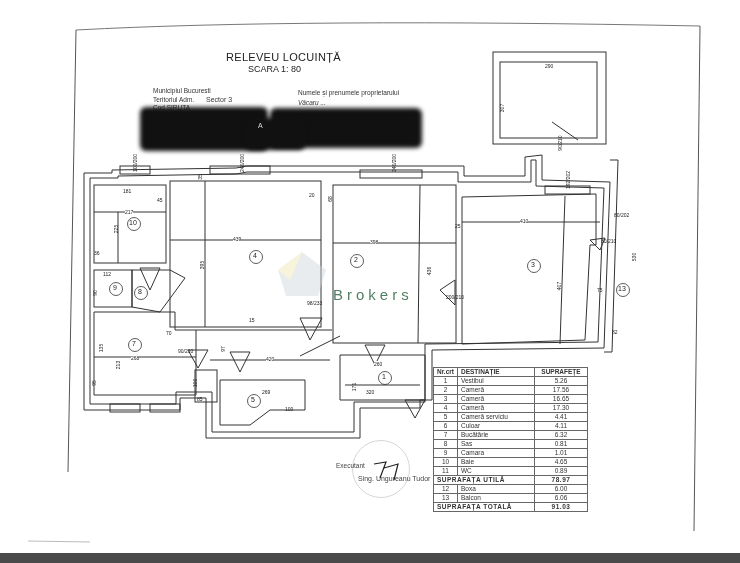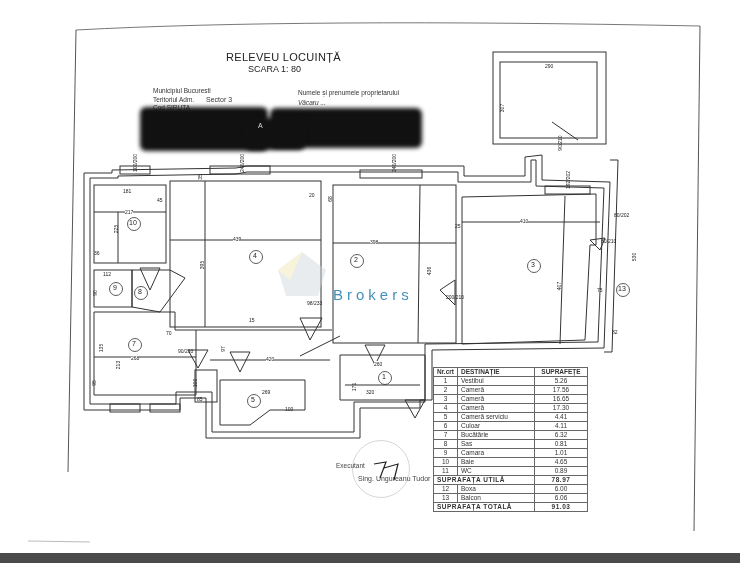--- a/index.html
+++ b/index.html
@@ -4,21 +4,21 @@
 <style>
   html, body { margin:0; padding:0; }
   body { width:740px; height:563px; background:#ffffff; position:relative; overflow:hidden; font-family:"Liberation Sans", sans-serif; color:#222; }
   .sheet { position:absolute; left:0; top:0; width:740px; height:563px; }
   .bottom-strip { position:absolute; left:0; top:553px; width:740px; height:10px; background:#4a4a4a; }
   .title { position:absolute; left:226px; top:51px; font-size:11px; letter-spacing:0.3px; color:#222; }
   .subtitle { position:absolute; left:248px; top:64px; font-size:9px; color:#222; }
   .info { position:absolute; font-size:6.5px; color:#333; line-height:9px; }
   .redact { position:absolute; background:#111; border-radius:6px; filter:blur(2px); }
   .watermark { position:absolute; left:330px; top:261px; font-size:24px; font-weight:bold; color:#c9cbce; opacity:0.75; letter-spacing:1px; }
-  .watermark2 { position:absolute; left:333px; top:286px; font-size:15px; color:#0369a1; opacity:0.75; letter-spacing:4px; }
+  .watermark2 { position:absolute; left:333px; top:286px; font-size:15px; color:#14532d; opacity:0.75; letter-spacing:4px; }
   .wm-logo { position:absolute; left:276px; top:250px; width:52px; height:48px; opacity:0.45; }
   table.surf { position:absolute; left:433px; top:367px; border-collapse:collapse; font-size:6.5px; color:#333; }
   table.surf td, table.surf th { border:1px solid #666; padding:0 3px; height:8px; line-height:8px; }
   table.surf th { font-weight:bold; font-size:6.5px; }
   table.surf td.c { text-align:center; }
   table.surf td.r { text-align:center; }
   table.surf tr.sum td { font-weight:bold; letter-spacing:0.5px; }
   .exec { position:absolute; left:336px; top:462px; font-size:6.5px; color:#444; }
   .exec2 { position:absolute; left:358px; top:475px; font-size:7px; color:#444; }
   .stamp { position:absolute; left:352px; top:440px; width:56px; height:56px; border:1px solid #bbb; border-radius:50%; opacity:0.6; }

